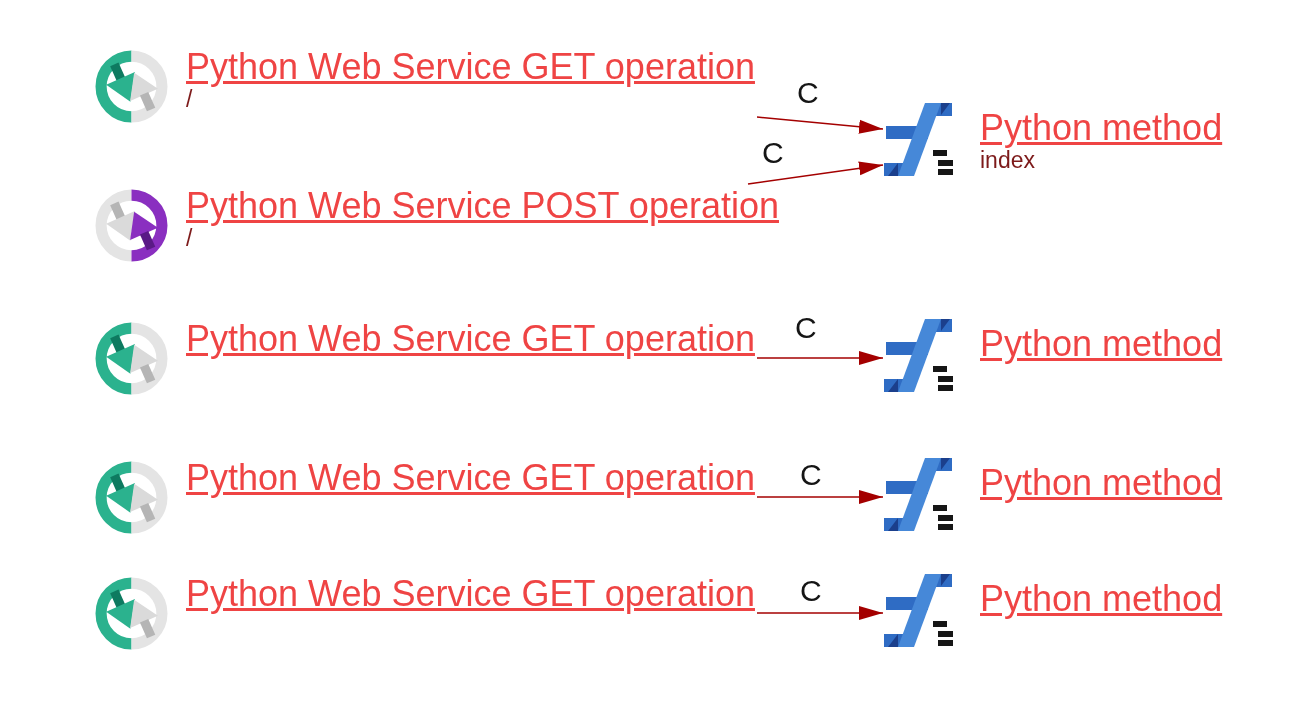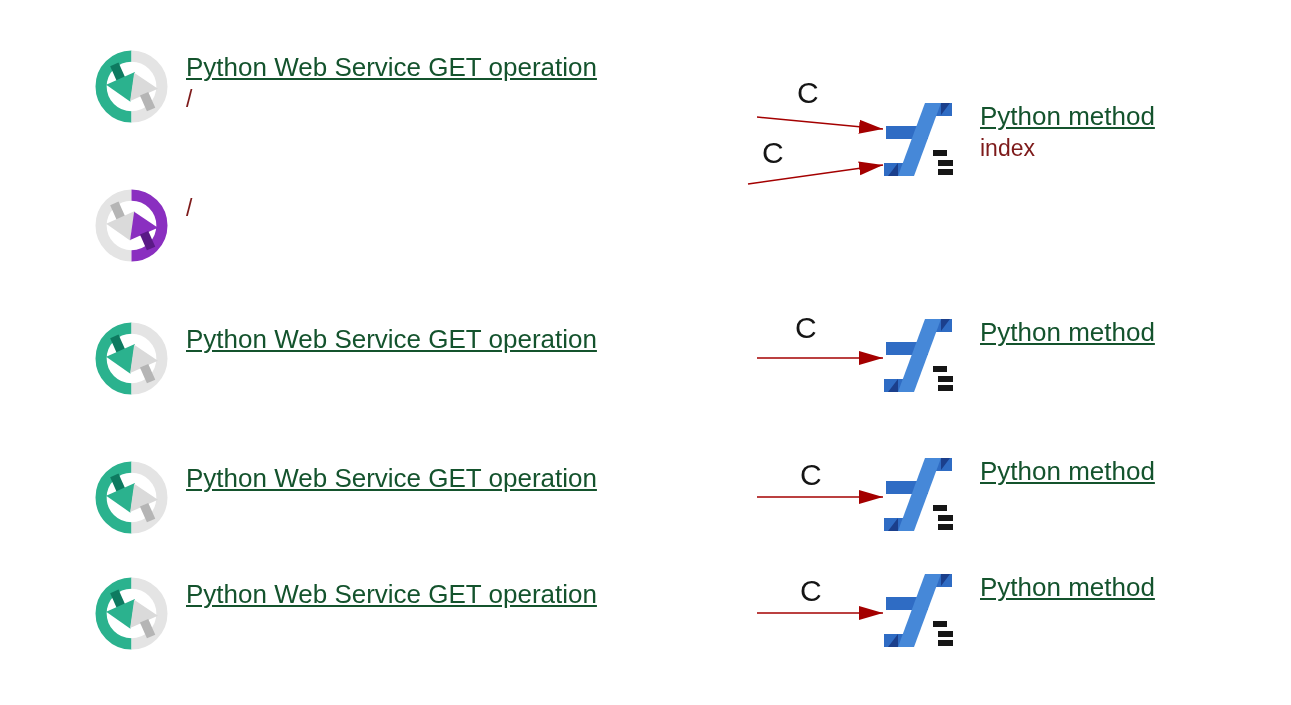--- a/index.html
+++ b/index.html
@@ -13,26 +13,26 @@
   }
   .node {
     position: absolute;
     display: flex;
     align-items: flex-start;
   }
   .node-left { left: 95px; }
   .node-right { left: 880px; }
   .icon-box { flex: 0 0 auto; display: block; }
   .node-text-left { margin-left: 18px; margin-top: 2px; }
-  .node-text-right { margin-left: 22px; margin-top: 1px; }
+  .node-text-right { margin-left: 22px; margin-top: 13px; }
   .title-link {
     display: block;
-    color: #14532d;
+    color: #ef4444;
     text-decoration: underline;
-    font-size: 26px;
+    font-size: 36px;
     line-height: 30px;
     white-space: nowrap;
     cursor: pointer;
   }
   .subtitle {
     color: #7d1a1a;
     font-size: 23px;
     line-height: 26px;
     margin-top: 4px;
     white-space: nowrap;
@@ -127,20 +127,21 @@
     </div>
   </div>
 
   <div class="node node-left" style="top:189px">
     <span class="icon-box">
       <svg width="73" height="73">
           <use href="#ws-post"></use>
         </svg>
     </span>
     <div class="node-text-left">
+      <a href="#" class="title-link">Python Web Service POST operation</a>
       <div class="subtitle">/</div>
     </div>
   </div>
 
   <div class="node node-left" style="top:322px">
     <span class="icon-box">
       <svg width="73" height="73">
           <use href="#ws-get"></use>
         </svg>
     </span>

